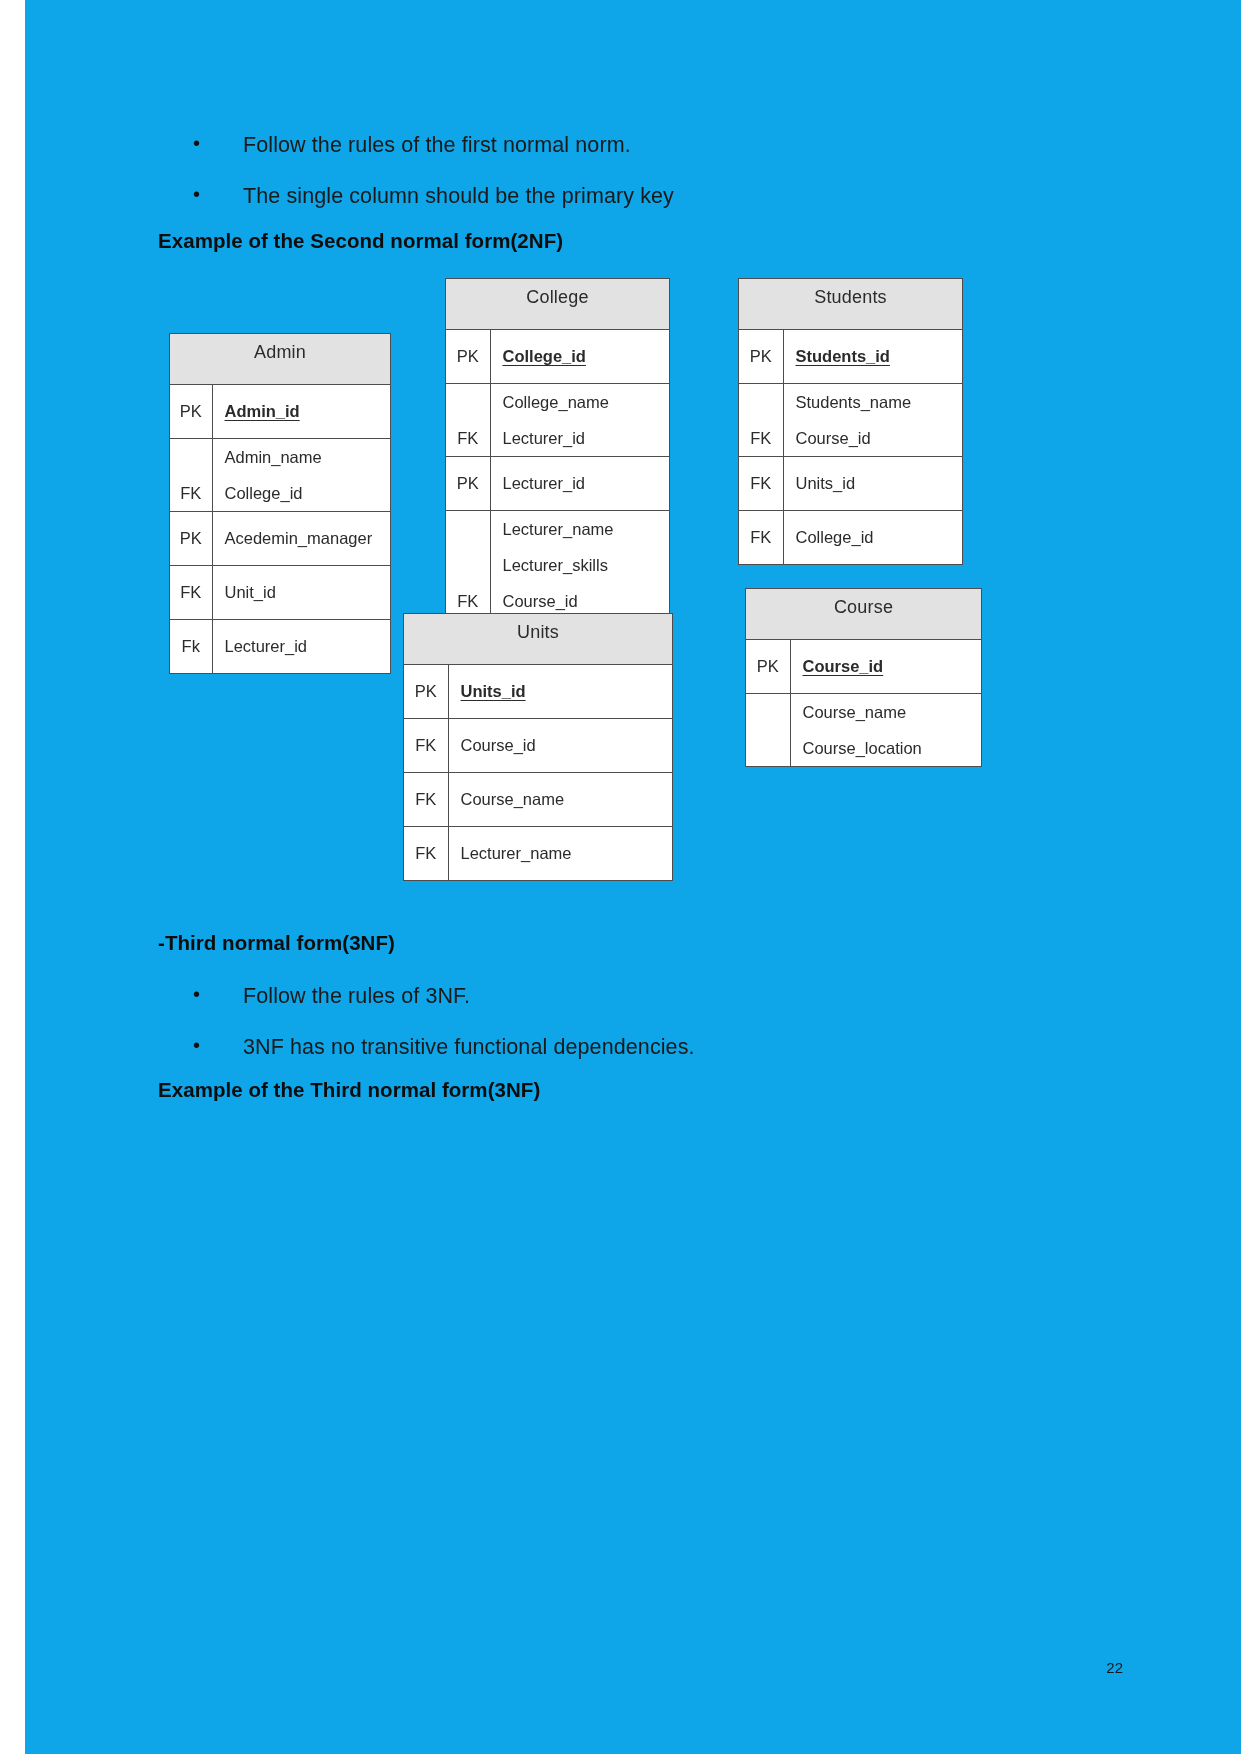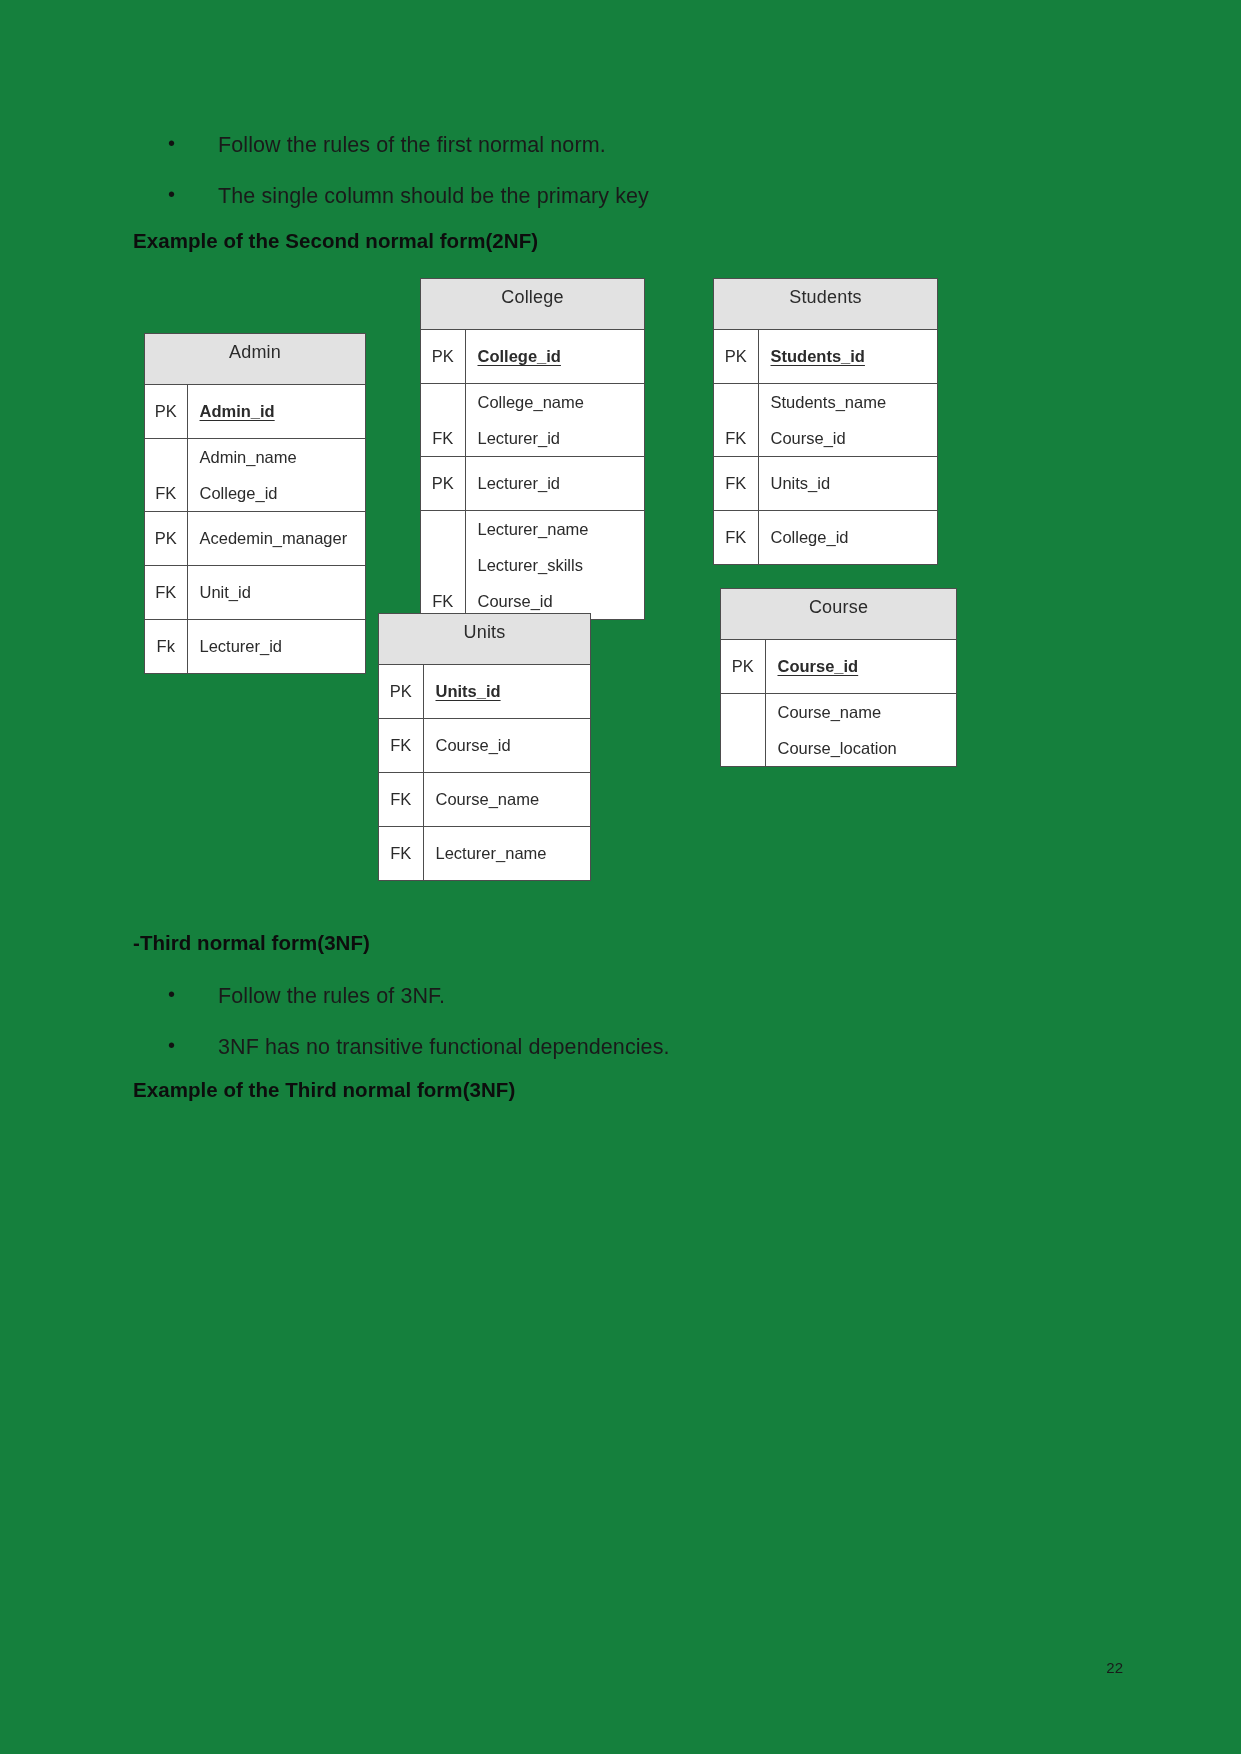--- a/index.html
+++ b/index.html
@@ -12,21 +12,22 @@
     height: 1754px;
     position: relative;
     font-family: "Liberation Sans", sans-serif;
     color: #000000;
     overflow: hidden;
   }
 
   .page {
     position: absolute;
     inset: 0;
-    background: #15803d;
+    background: #0ea5e9;
+    margin-left: 25px;
   }
 
   
   .bullet-list {
     position: absolute;
     left: 150px;
     margin: 0;
     padding: 0;
     list-style: none;
   }
@@ -148,21 +149,21 @@
     padding: 9px 0;
     height: 18px;
     display: flex;
     align-items: center;
   }
 
   
   #entity-admin     { left: 144px; top: 333px;  width: 222px; }
   #entity-college   { left: 420px; top: 278px;  width: 225px; }
   #entity-students  { left: 713px; top: 278px;  width: 225px; }
-  #entity-units     { left: 378px; top: 613px;  width: 213px; }
+  #entity-units     { left: 378px; top: 613px;  width: 270px; }
   #entity-course    { left: 720px; top: 588px;  width: 237px; }
 
   #entity-admin .ekey   { width: 42px; }
   #entity-college .ekey { width: 44px; }
   #entity-students .ekey{ width: 44px; }
   #entity-units .ekey   { width: 44px; }
   #entity-course .ekey  { width: 44px; }
 </style>
 </head>
 <body>

